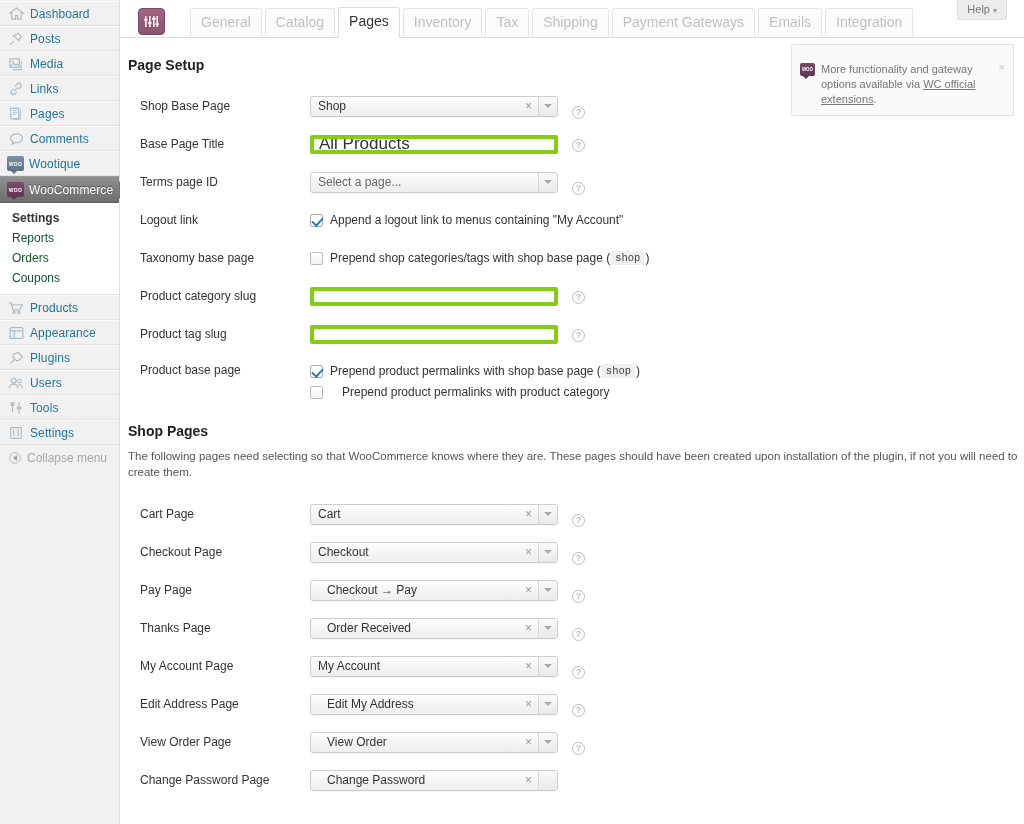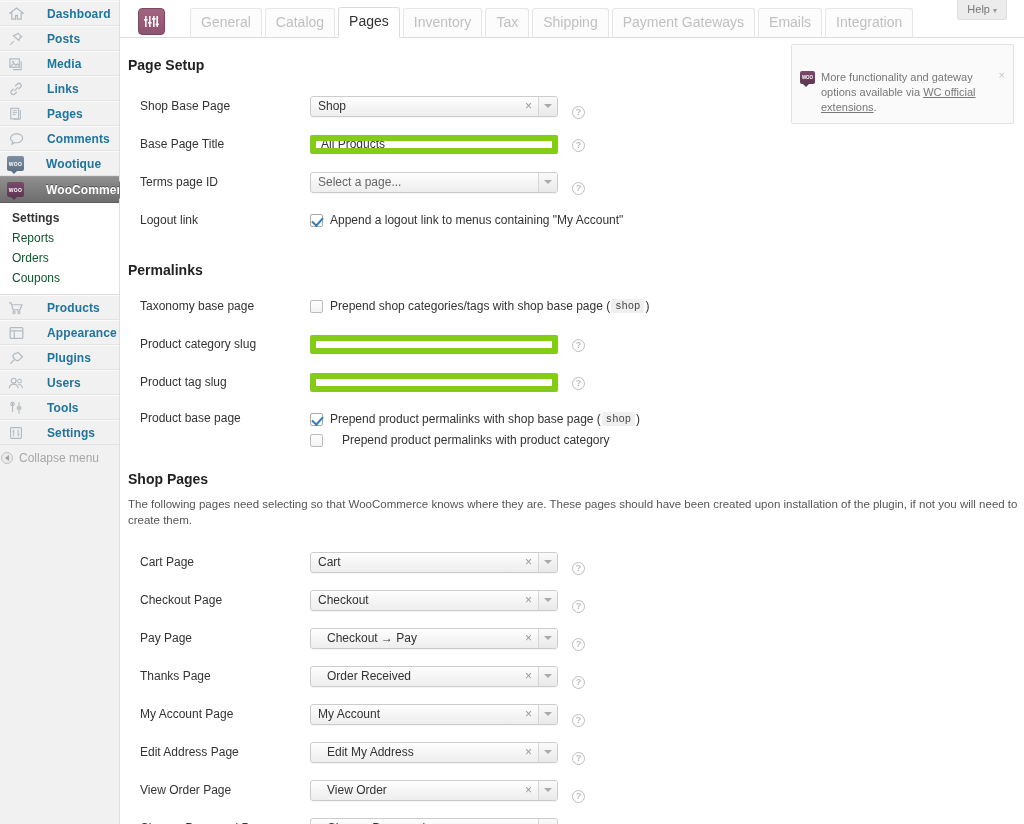--- a/index.html
+++ b/index.html
@@ -30,21 +30,21 @@
     align-items: center;
     height: 25px;
     padding-left: 7px;
     border-bottom: 1px solid #e3e3e3;
     border-top: 1px solid #fbfbfb;
     cursor: pointer;
     font-size: 12px;
     font-weight: bold;
     color: #2b6a87;
   }
-  .menu-item .mlabel { color: #21759b; font-weight: bold; letter-spacing: .1px; margin-left: 17px; }
+  .menu-item .mlabel { color: #21759b; font-weight: normal; letter-spacing: .1px; }
   .menu-item .micon {
     width: 18px; height: 16px;
     margin-right: 5px;
     display: inline-flex; align-items: center; justify-content: center;
     opacity: .62;
     flex: 0 0 18px;
   }
   .menu-item .micon svg { display:block; }
 
   .menu-item.current {
@@ -95,21 +95,21 @@
     font-size: 12px;
     color: #14532d;
     cursor: pointer;
     line-height: 16px;
   }
   .submenu-item.active { color: #333; font-weight: bold; }
 
   #collapse-menu {
     display: flex; align-items: center;
     height: 24px;
-    padding-left: 1px;
+    padding-left: 9px;
     color: #a7a7a7;
     font-size: 12px;
     cursor: pointer;
     margin-top: 1px;
   }
   .collapse-circle {
     width: 12px; height: 12px;
     border-radius: 50%;
     border: 1px solid #c3c3c3;
     background: #eaeaea;
@@ -192,21 +192,21 @@
   }
 
   
   #notice {
     position: absolute;
     right: 10px; top: 44px;
     width: 223px;
     background: #fafafa;
     border: 1px solid #e2e2e2;
     border-radius: 2px;
-    padding: 25px 8px 8px 8px;
+    padding: 17px 8px 8px 8px;
     display: flex;
     z-index: 4;
   }
   #notice .nb-icon {
     width: 15px; height: 13px;
     background: linear-gradient(to bottom,#7b4a6b,#5d3752);
     border-radius: 2px;
     color: #fff;
     font-size: 4.5px; font-weight: bold;
     display: flex; align-items: center; justify-content: center;
@@ -301,26 +301,26 @@
     border-left:4px solid transparent;
     border-right:4px solid transparent;
     border-top:4px solid #aaa;
     display:block;
   }
 
   
   .text-input {
     width: 248px;
     height: 19px;
-    border: 6px solid #84cc16;
+    border: 4px solid #84cc16;
     border-radius: 2px;
     background: #fff;
     padding: 0 5px;
     font-family: "Liberation Sans", sans-serif;
-    font-size: 12px;
+    font-size: 17px;
     color: #333;
     box-shadow: inset 0 1px 1px rgba(0,0,0,.04);
     outline: none;
   }
 
   
   .help-tip {
     width: 13px; height: 13px;
     border-radius: 50%;
     border: 1px solid #bdbdbd;
@@ -609,21 +609,20 @@
       <div class="form-row">
         <div class="form-label">Logout link</div>
         <div class="field-area">
           <label class="cb-line">
             <span class="cbox checked"></span>
             <span>Append a logout link to menus containing "My Account"</span>
           </label>
         </div>
       </div>
 
-      <h3 class="section-title sp">Permalinks</h3>
 
       <div class="form-row">
         <div class="form-label">Taxonomy base page</div>
         <div class="field-area">
           <label class="cb-line">
             <span class="cbox"></span>
             <span>Prepend shop categories/tags with shop base page (</span>
             <code class="slug">shop</code>
             <span>)</span>
           </label>

